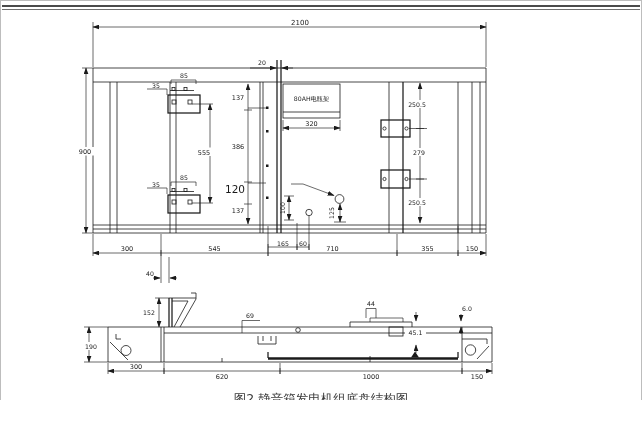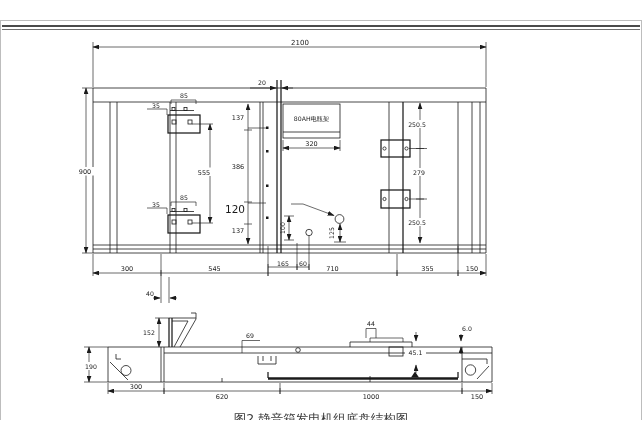--- a/index.html
+++ b/index.html
@@ -1,16 +1,16 @@
 <!DOCTYPE html>
 <html><head>
 <meta charset="utf-8">
 <style>
   html,body{margin:0;padding:0;background:#fff;}
-  #page{position:relative;width:642px;height:400px;background:#fff;overflow:hidden;margin-top:20px;}
+  #page{position:relative;width:642px;height:400px;background:#fff;overflow:hidden;}
   svg{display:block;}
   svg text{font-family:"DejaVu Sans","Liberation Sans",sans-serif;fill:#1a1a1a;font-size:6.5px;}
   .t62{font-size:6.2px;}
   .t7{font-size:7px;}
   .t10{font-size:10.5px;}
   .cap{font-size:12.5px;fill:#3a3a3a;}
   .ln line,.ln rect,.ln circle,.ln path,.ln polyline,.ln ellipse{stroke:#1a1a1a;stroke-width:.8;fill:none;}
   .dim line,.dim path,.dim polyline{stroke:#1a1a1a;stroke-width:.65;fill:none;}
   .w1{stroke-width:1.25 !important;}
   .w2{stroke-width:2.4 !important;}

